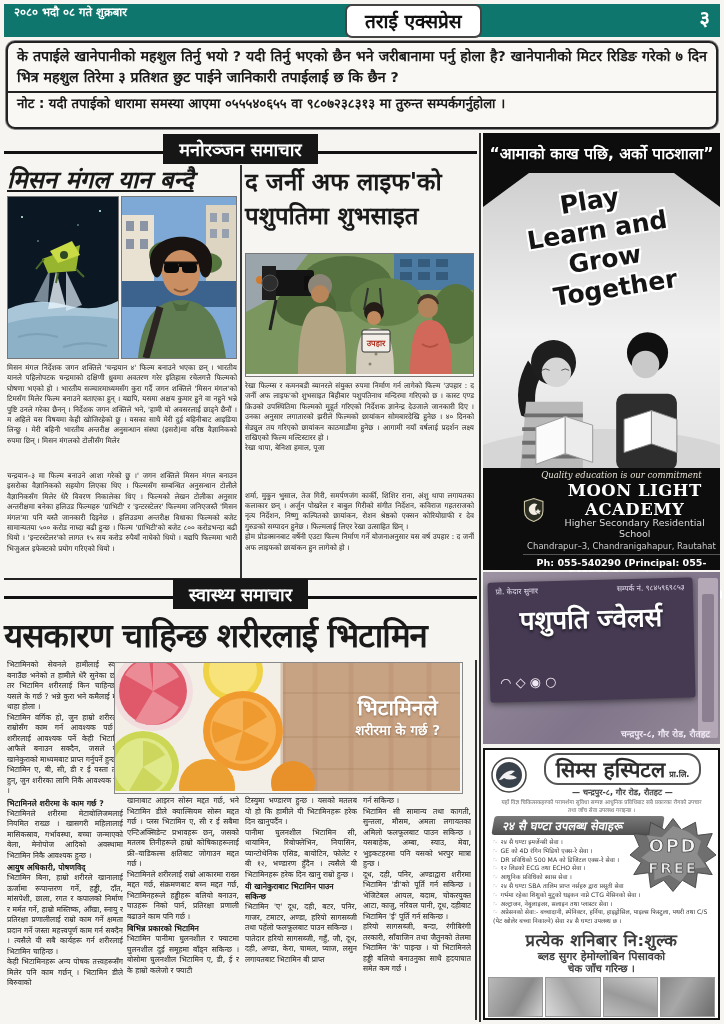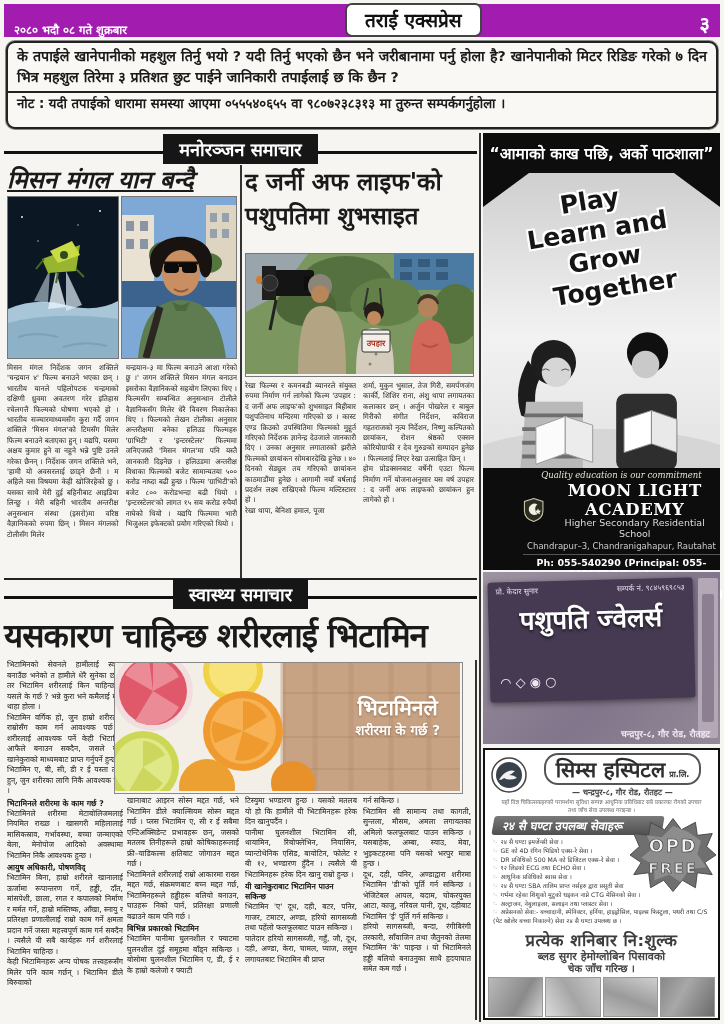--- a/index.html
+++ b/index.html
@@ -1,22 +1,22 @@
 <!DOCTYPE html>
 <html><head>
 <meta charset="utf-8">
 <style>
   html,body{margin:0;padding:0;background:#d9d7d2;}
   .page{position:relative;width:724px;height:1024px;background:#f7f5f1;
         font-family:"DejaVu Sans",sans-serif;color:#1a1a1a;overflow:hidden;
         margin:0 auto;box-shadow:0 0 6px rgba(0,0,0,.4);}
   .abs{position:absolute;}
   
-  .masthead{left:4px;top:4px;right:4px;height:33px;background:#a21caf;color:#fff;
-            display:flex;align-items:flex-end;justify-content:space-between;padding:0 10px;box-sizing:border-box;}
+  .masthead{left:4px;top:4px;right:4px;height:33px;background:#0f766e;color:#fff;
+            display:flex;align-items:flex-start;justify-content:space-between;padding:0 10px;box-sizing:border-box;}
   .masthead-date{font-size:11.5px;font-weight:bold;}
   .masthead-title{background:#fff;color:#111;border-radius:7px;padding:2px 18px;
                   font-size:19px;font-weight:bold;border:2px solid #444;}
   .masthead-page{font-size:20px;font-weight:bold;}
   
   .notice{left:6px;top:41px;right:6px;height:88px;border:2px solid #222;border-radius:9px;
           background:#faf8f4;box-sizing:border-box;padding:3px 9px 0 9px;box-shadow:0 0 0 1px #888;}
   .notice-body{font-size:14.2px;font-weight:bold;line-height:1.5;text-align:justify;}
   .notice-note{border-top:2px solid #222;margin:2px -9px 0 -9px;padding:1px 19px 0 9px;
                font-size:13.2px;font-weight:bold;}
@@ -28,21 +28,21 @@
                padding:3px 16px;white-space:nowrap;}
   .articles-row{position:absolute;top:32px;left:0;right:0;height:413px;display:flex;
                 border-bottom:2px solid #222;}
   .article{box-sizing:border-box;overflow:hidden;padding:0 3px;}
   .article-1{width:238px;border-right:2px solid #333;}
   .article-2{flex:1;}
   .hl-1{font-size:24px;font-weight:bold;text-decoration:underline;line-height:30px;white-space:nowrap;font-style:italic;}
   .hl-2{font-size:24px;font-weight:bold;line-height:34px;}
   .img-row{display:flex;gap:2px;height:163px;margin-top:1px;}
   .img-frame{border:1px solid #777;overflow:hidden;flex:1;}
-  .news-cols{display:flex;gap:7px;margin-top:4px;}
+  .news-cols{display:flex;gap:7px;margin-top:4px;flex-direction:column;}
   .news-col{flex:1;overflow:hidden;}
   .news-body{font-size:7.2px;line-height:10.4px;text-align:justify;white-space:pre-line;color:#222;}
   .a2-img{height:122px;border:1px solid #777;overflow:hidden;margin-top:20px;}
   
   .health-bar{position:absolute;top:445px;left:0;right:0;}
   .health-hl{position:absolute;top:479px;left:0;right:6px;
              font-size:33px;font-weight:800;letter-spacing:-1px;}
   .health-art{position:absolute;top:527px;left:0;width:471px;height:360px;border-right:2px solid #333;}
   .h-col{position:absolute;overflow:hidden;}
   .h-col .news-body{font-size:7.5px;line-height:10.5px;}

